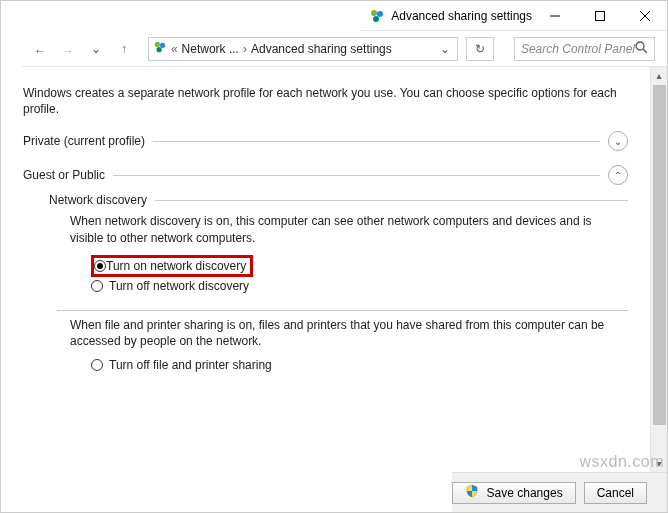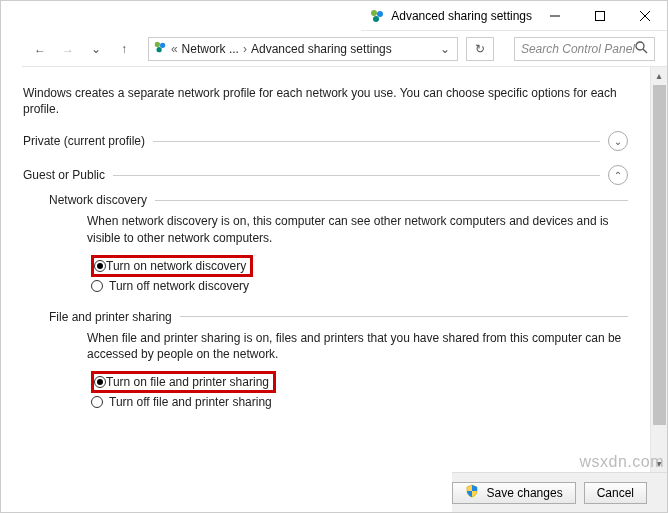--- a/index.html
+++ b/index.html
@@ -108,21 +108,21 @@
   }
   .chev {
     width: 20px; height: 20px;
     border: 1px solid #aaa; border-radius: 50%;
     display: flex; align-items: center; justify-content: center;
     font-size: 10px; color:#555;
   }
   .section { margin: 8px 0 0 26px; }
   .subhead { display:flex; align-items:center; margin-bottom:6px;}
   .subhead .rule { margin-right:0; }
-  .desc { margin: 4px 0 8px 38px; line-height:1.35; }
+  .desc { margin: 4px 0 8px 21px; line-height:1.35; }
   .radio-row { margin-left: 42px; display:flex; align-items:center; gap:6px; padding:1px 0;}
   .radio {
     width:12px; height:12px; border:1px solid #333; border-radius:50%;
     display:inline-flex; align-items:center; justify-content:center;
     background:#fff;
   }
   .radio.checked::after {
     content:""; width:6px; height:6px; background:#000; border-radius:50%;
   }
   .hl { border: 3px solid #c00; display:inline-flex; padding: 1px 4px 1px 0; align-items:center; gap:0;}
@@ -238,30 +238,23 @@
           </span>
         </div>
         <div class="radio-row">
           <span class="radio"></span>
           <span>Turn off network discovery</span>
         </div>
       </div>
 
       <div class="section" style="margin-top:16px">
         <div class="subhead">
-          <span>File and printer sharing</span>
           <span class="rule"></span>
         </div>
         <p class="desc">When file and printer sharing is on, files and printers that you have shared from this computer can be accessed by people on the network.</p>
-        <div class="radio-row">
-          <span class="hl">
-            <span class="radio checked"></span>
-            <span>Turn on file and printer sharing</span>
-          </span>
-        </div>
         <div class="radio-row">
           <span class="radio"></span>
           <span>Turn off file and printer sharing</span>
         </div>
       </div>
     </div>
 
     <div class="scrollbar">
       <div class="scroll-up">▴</div>
       <div class="scroll-thumb"></div>

